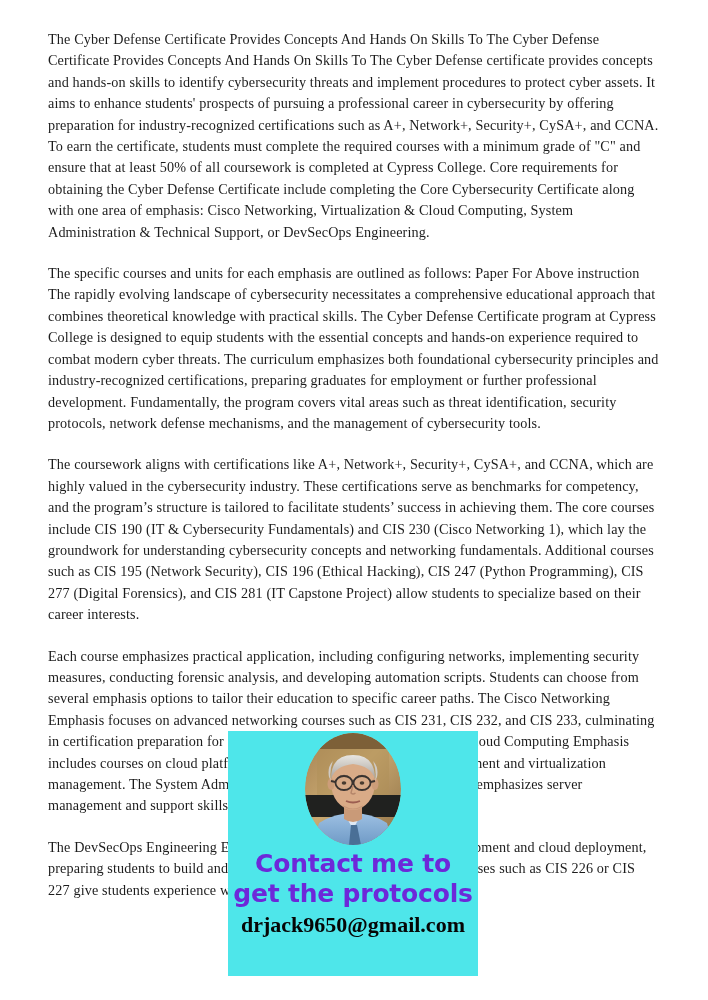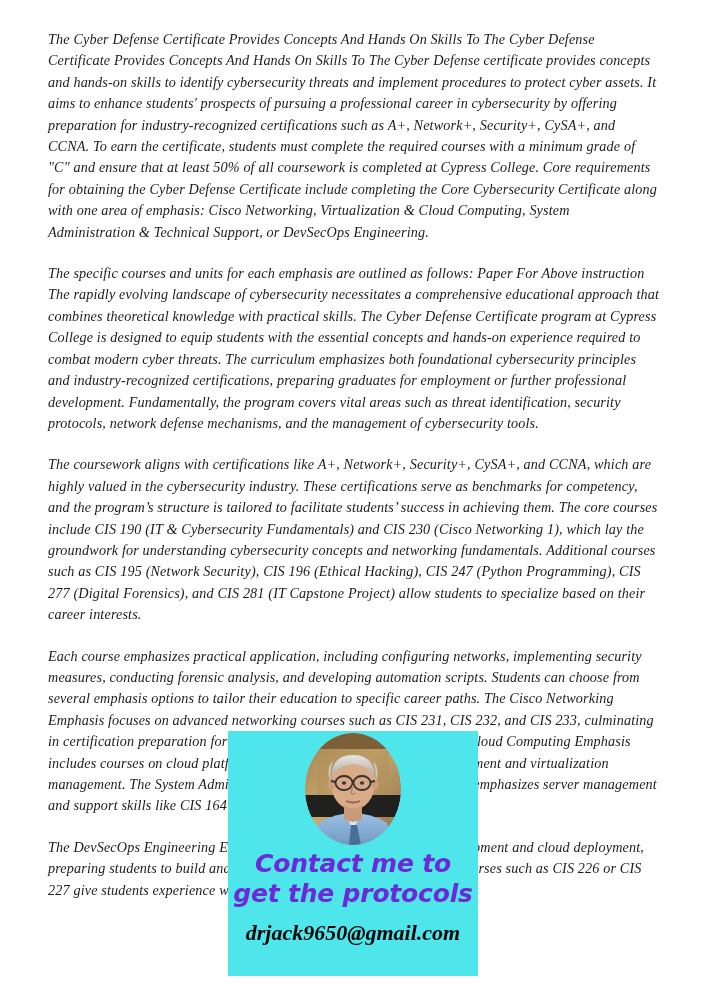--- a/index.html
+++ b/index.html
@@ -12,21 +12,20 @@
     height: 1000px;
     overflow: hidden;
     font-family: "Liberation Serif", "DejaVu Serif", serif;
     color: #1a1a1a;
   }
   #page {
     position: relative;
     width: 708px;
     height: 1000px;
     background: #ffffff;
-    font-style: italic;
   }
   #doc-body {
     position: absolute;
     left: 48px;
     top: 29px;
     width: 612px;
   }
   .para {
     margin: 0 0 20px 0;
     font-size: 14.2px;
@@ -64,21 +63,21 @@
     margin-top: 4px;
     text-align: center;
     font-family: "DejaVu Sans", "Liberation Sans", sans-serif;
     font-weight: bold;
     font-size: 25px;
     line-height: 30px;
     color: #6d28d9;
     letter-spacing: -0.2px;
   }
   .contact-email {
-    margin-top: 11px;
+    margin-top: 3px;
     text-align: center;
     font-family: "Liberation Serif", "DejaVu Serif", serif;
     font-weight: bold;
     font-size: 22px;
     line-height: 26px;
     color: #060606;
   }
 </style>
 </head>
 <body>

